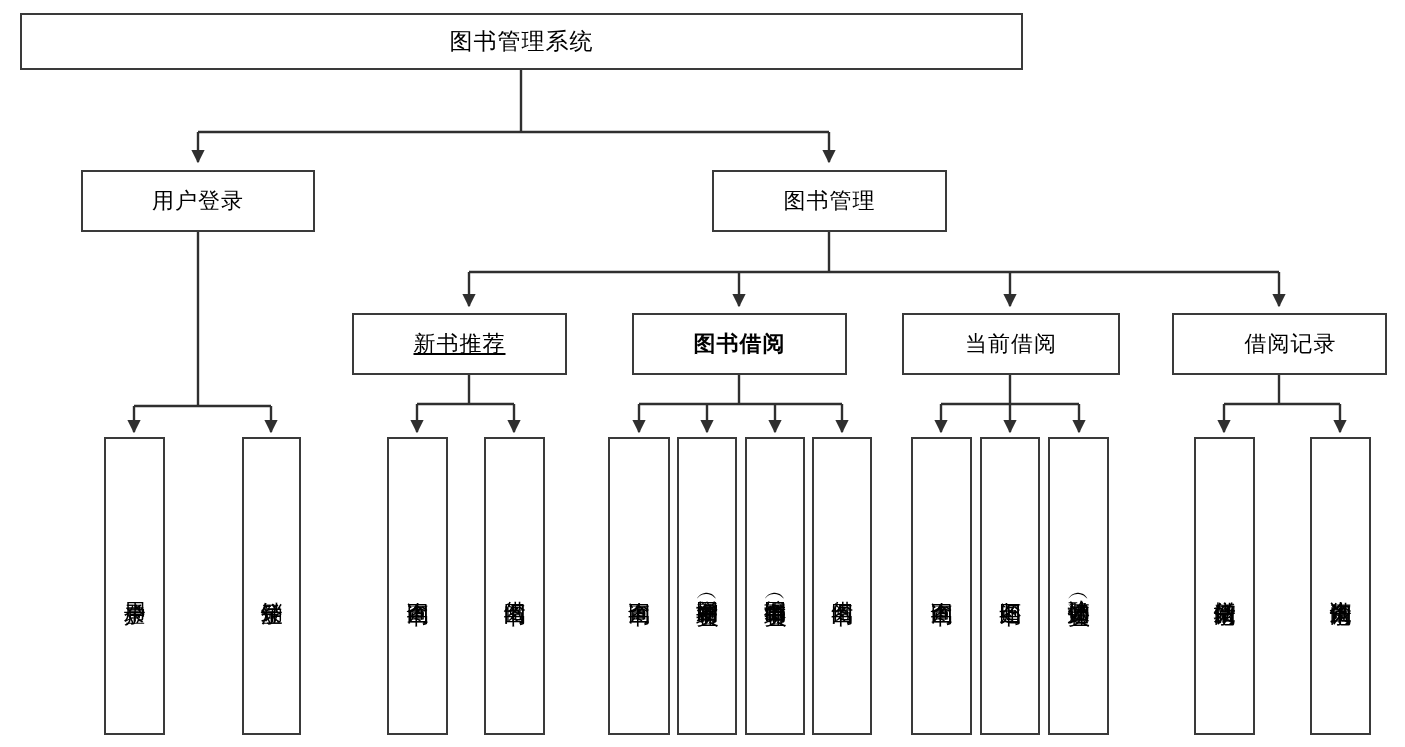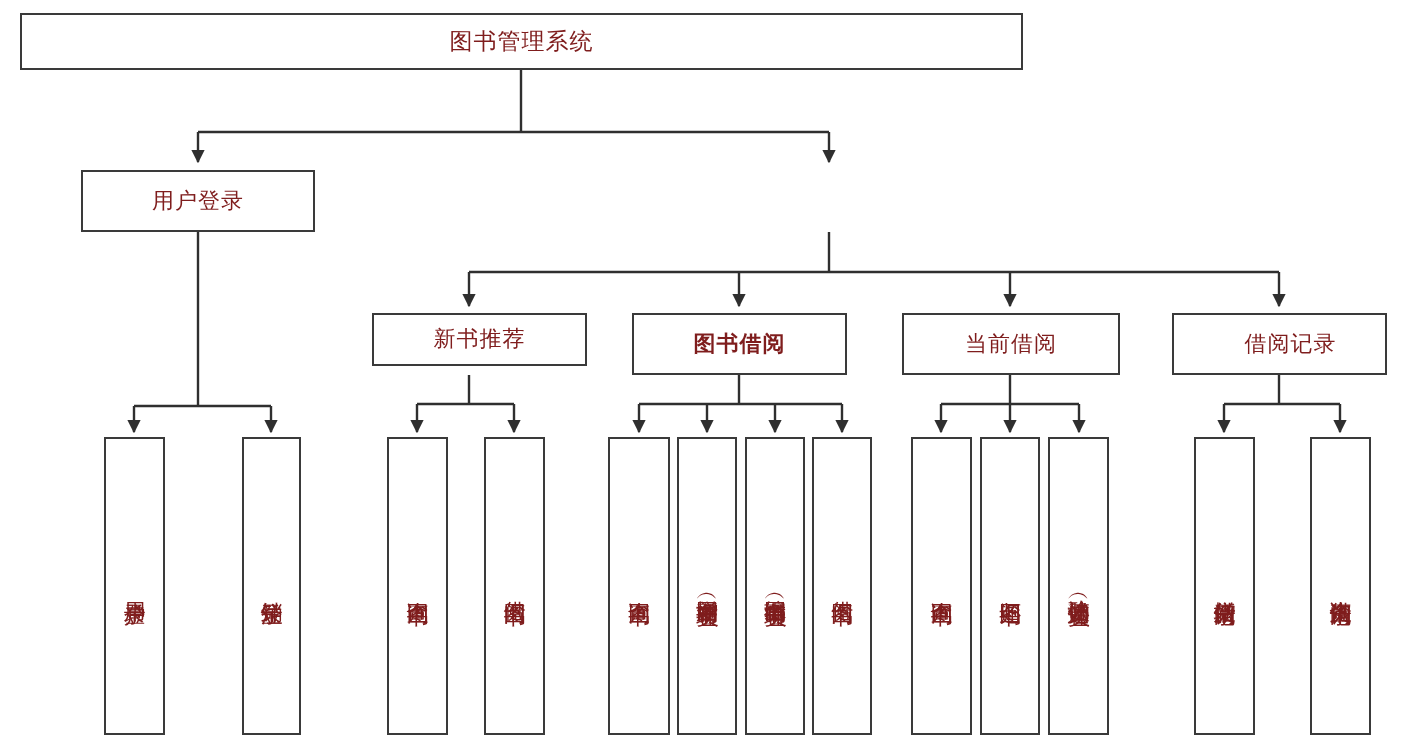--- a/index.html
+++ b/index.html
@@ -27,21 +27,21 @@
     pointer-events: none;
   }
   .node {
     position: absolute;
     box-sizing: border-box;
     background: #ffffff;
     border: 2px solid #3a3a3a;
     display: flex;
     align-items: center;
     justify-content: center;
-    color: #7f1d1d;
+    color: #000000;
   }
   .node.horiz {
     font-size: 22px;
     letter-spacing: 1px;
     line-height: 1.1;
   }
   .node.vert {
     font-size: 22px;
     line-height: 1.12;
     letter-spacing: 1px;
@@ -120,22 +120,23 @@
       <path d="M 1279 375 L 1279 404"></path>
       <path d="M 1224 404 L 1340 404"></path>
       <path d="M 1224 404 L 1224 432" marker-end="url(#arrow)"></path>
       <path d="M 1340 404 L 1340 432" marker-end="url(#arrow)"></path>
     </g>
   </svg>
 
   <div class="node horiz root" style="left:20px; top:13px; width:1003px; height:57px;">图书管理系统</div>
 
   <div class="node horiz" style="left:81px; top:170px; width:234px; height:62px;">用户登录</div>
+  <div class="node horiz" style="left:712px; top:170px; width:235px; height:62px;">图书管理</div>
 
-  <div class="node horiz" style="left:372px; top:313px; width:215px; height:53px;">新书推荐</div>
+  <div class="node horiz" style="left:352px; top:313px; width:215px; height:62px;text-decoration:underline;">新书推荐</div>
   <div class="node horiz" style="left:632px; top:313px; width:215px; height:62px;font-weight:bold;">图书借阅</div>
   <div class="node horiz" style="left:902px; top:313px; width:218px; height:62px;">当前借阅</div>
   <div class="node horiz" style="left:1172px; top:313px; width:215px; height:62px;padding-left:22px;">借阅记录</div>
 
   <div class="node vert" style="left:104px; top:437px; width:61px; height:298px;">
     <span class="vtext">用户登录</span>
   </div>
   <div class="node vert" style="left:242px; top:437px; width:59px; height:298px;">
     <span class="vtext">注销登录</span>
   </div>

